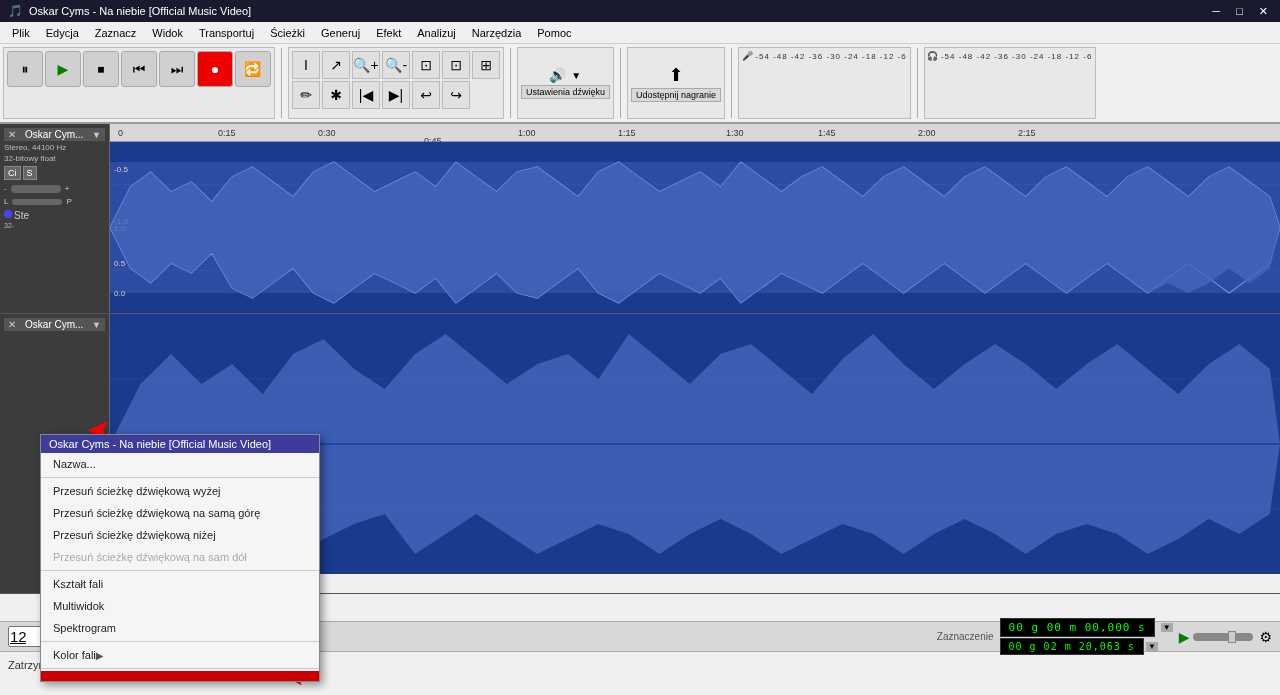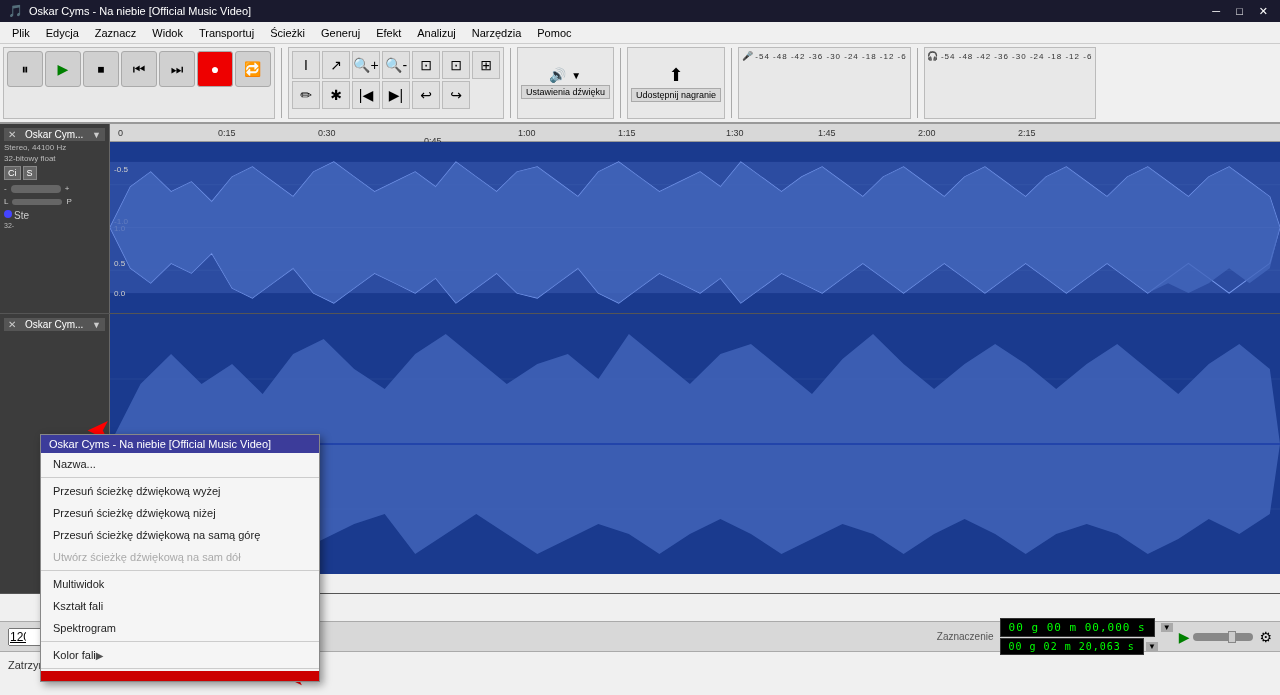--- a/index.html
+++ b/index.html
@@ -492,55 +492,55 @@
       <span>Oskar Cyms - Na niebie [Official Music Video]</span>
     </div>
   <div class="ctx-item">
         <span>Nazwa...</span>
       </div>
       <div class="ctx-separator"></div>
       <div class="ctx-item">
         <span>Przesuń ścieżkę dźwiękową wyżej</span>
       </div>
       <div class="ctx-item">
+        <span>Przesuń ścieżkę dźwiękową na samą górę</span>
+      </div>
+      <div class="ctx-item">
         <span>Przesuń ścieżkę dźwiękową niżej</span>
       </div>
-      <div class="ctx-item">
-        <span>Przesuń ścieżkę dźwiękową na samą górę</span>
-      </div>
       <div class="ctx-item disabled">
-        <span>Utwórz ścieżkę dźwiękową na sam dół</span>
+        <span>Przesuń ścieżkę dźwiękową na sam dół</span>
       </div>
       <div class="ctx-separator"></div>
       <div class="ctx-item">
+        <span>Kształt fali</span>
+      </div>
+      <div class="ctx-item">
         <span>Multiwidok</span>
-      </div>
-      <div class="ctx-item">
-        <span>Kształt fali</span>
       </div>
       <div class="ctx-item">
         <span>Spektrogram</span>
       </div>
       <div class="ctx-separator"></div>
       <div class="ctx-item">
         <span>Kolor fali</span>
         <span class="ctx-arrow">▶</span>
       </div>
       <div class="ctx-separator"></div>
       <div class="ctx-item highlighted"></div>
     </div>
 
   <div class="red-arrow" style="top:288px; left:86px; font-size:30px; transform:scaleX(-1);">➤</div>
   <div class="red-arrow" style="top:533px; left:280px; font-size:30px; transform:scaleX(-1);">➤</div>
 
 </div>
 
 <div id="bottom-bar" style="height:30px;background:#d8d8d8;border-top:1px solid #aaa;display:flex;align-items:center;padding:0 8px;gap:8px;">
   <div style="display:flex;align-items:center;gap:3px;">
-    <input type="number" value="120" style="width: 35px; font-size: 12px; text-align: center; text-decoration: underline;">
+    <input type="number" value="120" style="width: 35px; font-size: 15px; text-align: center; text-decoration: underline;">
     <input type="number" value="4" style="width: 25px; font-size: 11px; text-align: center;">
     <span style="font-size:11px;">/</span>
     <input type="number" value="4" style="width: 25px; font-size: 11px; text-align: center;">
   </div>
   <select style="font-size:11px;padding:1px;">
     <option>Sekundy</option>
     <option>Minuty</option>
     <option>Próbki</option>
   </select>
 

